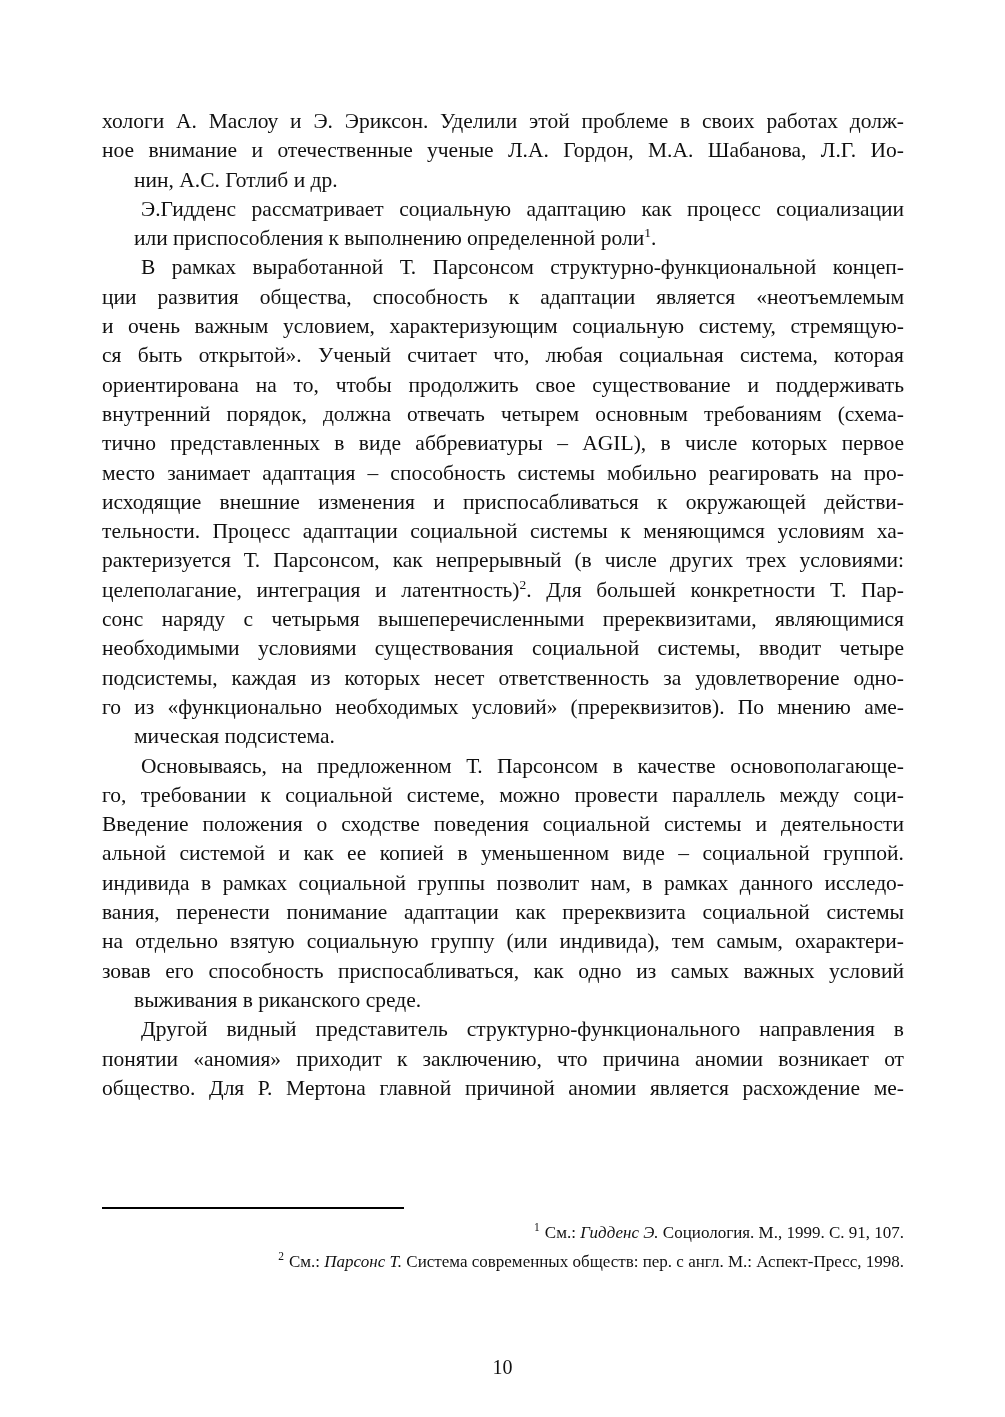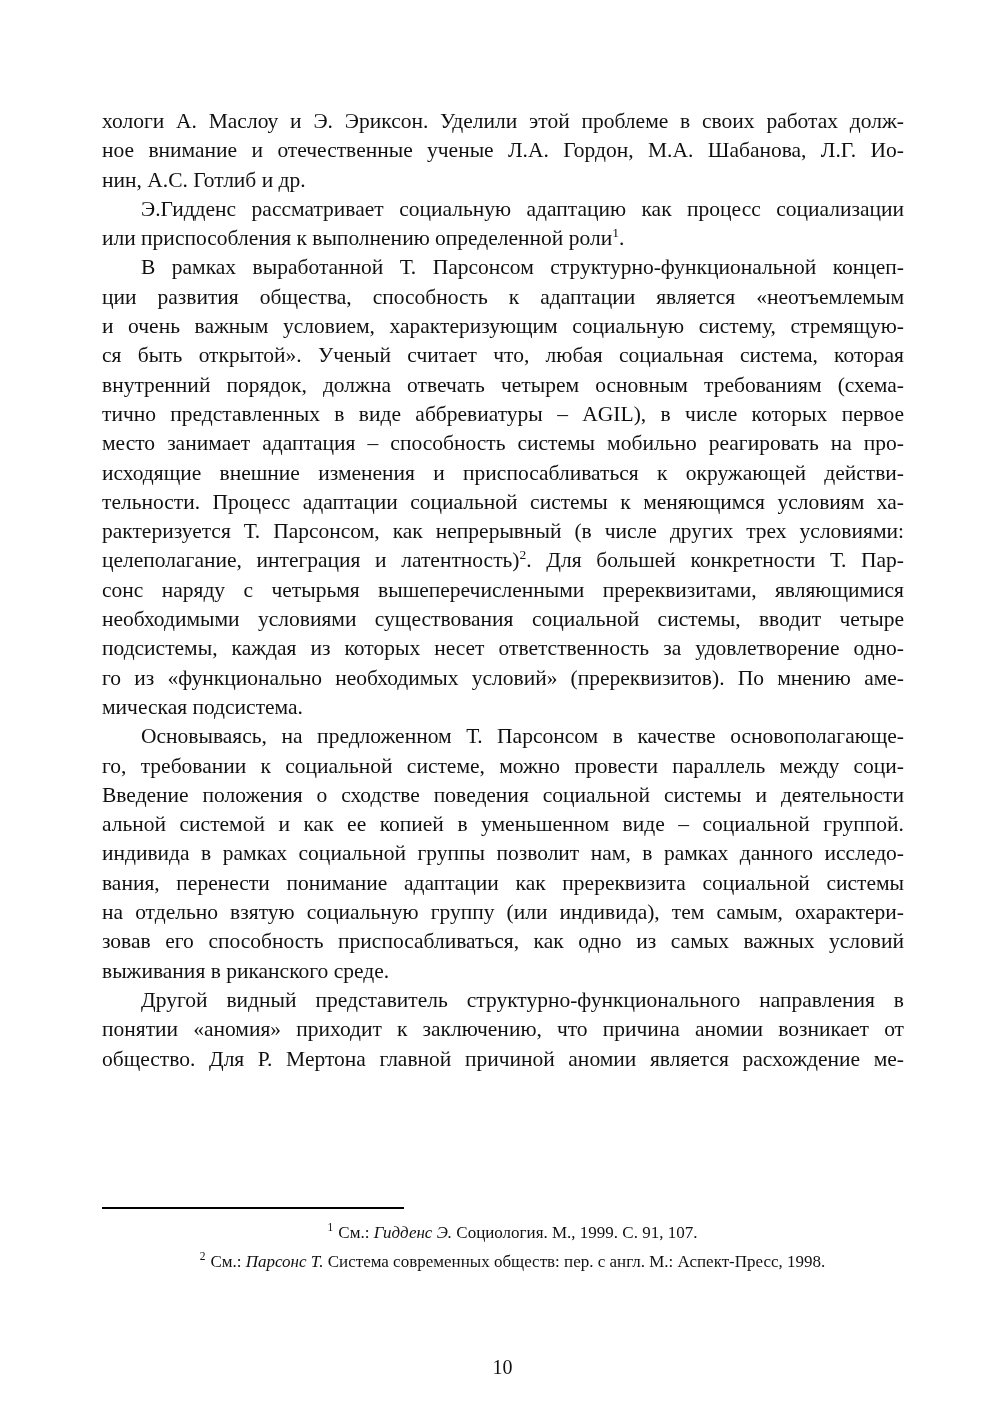--- a/index.html
+++ b/index.html
@@ -24,20 +24,21 @@
   }
   .line {
     font-size: 21.5px;
     line-height: 29.3px;
     text-align: justify;
     text-align-last: justify;
     white-space: normal;
   }
   .line.end {
     text-align-last: left;
+    margin-left: 32px;
   }
   .line.indent {
     text-indent: 39px;
   }
   sup.fnref {
     font-size: 13.5px;
     line-height: 0;
     vertical-align: super;
   }
   .footnotes {
@@ -49,21 +50,21 @@
   .fn-rule {
     width: 302px;
     height: 0;
     border-top: 2px solid #000000;
     margin: 0 0 10px 0;
   }
   .footnote {
     font-size: 17px;
     line-height: 28.5px;
     text-indent: 19px;
-    text-align: center;
+    text-align: right;
   }
   .footnote sup {
     font-size: 11.5px;
     line-height: 0;
     vertical-align: super;
     margin-right: 5px;
   }
   .footnote i {
     font-style: italic;
   }
@@ -88,20 +89,21 @@
     <div class="line">ное внимание и отечественные ученые Л.А. Гордон, М.А. Шабанова, Л.Г. Ио-</div>
     <div class="line end">нин, А.С. Готлиб и др.</div>
 
     <div class="line indent">Э.Гидденс рассматривает социальную адаптацию как процесс социализации</div>
     <div class="line end"><span>или приспособления к выполнению определенной роли</span><sup class="fnref">1</sup><span>.</span></div>
 
     <div class="line indent">В рамках выработанной Т. Парсонсом структурно-функциональной концеп-</div>
     <div class="line">ции развития общества, способность к адаптации является «неотъемлемым</div>
     <div class="line">и очень важным условием, характеризующим социальную систему, стремящую-</div>
     <div class="line">ся быть открытой». Ученый считает что, любая социальная система, которая</div>
+    <div class="line">ориентирована на то, чтобы продолжить свое существование и поддерживать</div>
     <div class="line">внутренний порядок, должна отвечать четырем основным требованиям (схема-</div>
     <div class="line">тично представленных в виде аббревиатуры – AGIL), в числе которых первое</div>
     <div class="line">место занимает адаптация – способность системы мобильно реагировать на про-</div>
     <div class="line">исходящие внешние изменения и приспосабливаться к окружающей действи-</div>
     <div class="line">тельности. Процесс адаптации социальной системы к меняющимся условиям ха-</div>
     <div class="line">рактеризуется Т. Парсонсом, как непрерывный (в числе других трех условиями:</div>
     <div class="line"><span>целеполагание, интеграция и латентность)</span><sup class="fnref">2</sup><span>. Для большей конкретности Т. Пар-</span></div>
     <div class="line">сонс наряду с четырьмя вышеперечисленными пререквизитами, являющимися</div>
     <div class="line">необходимыми условиями существования социальной системы, вводит четыре</div>
     <div class="line">подсистемы, каждая из которых несет ответственность за удовлетворение одно-</div>

